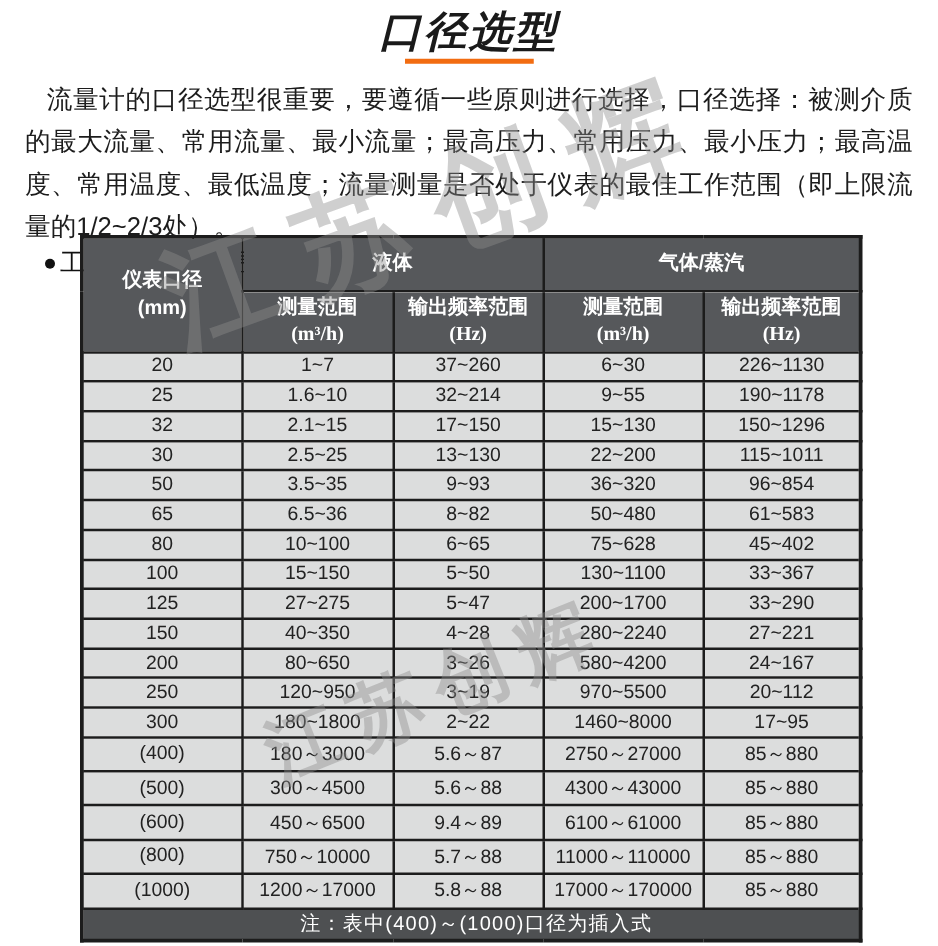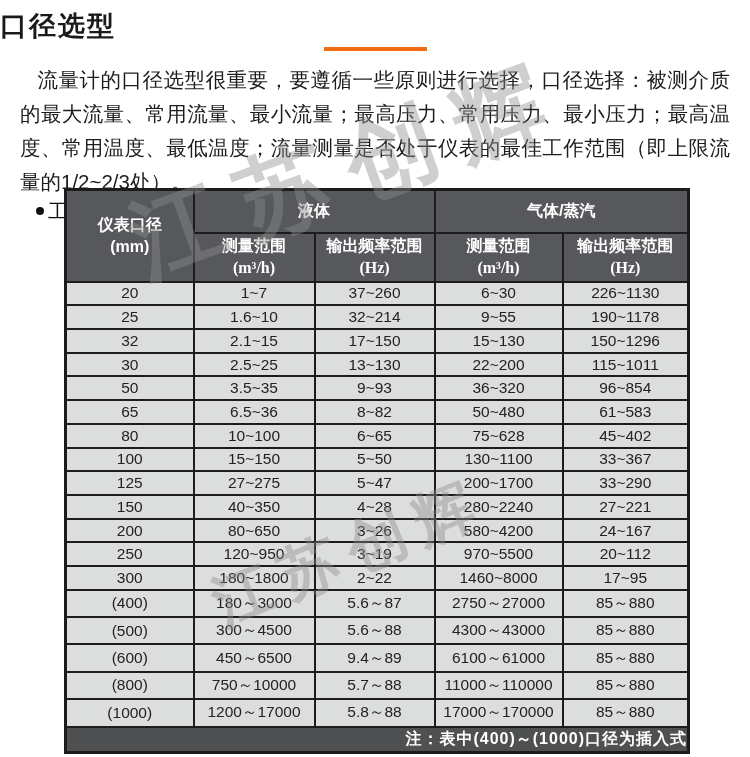--- a/index.html
+++ b/index.html
@@ -2,22 +2,22 @@
 <html lang="zh" style="--accent: #f26c11; --header-bg: #56585b; --row-bg: #dcdddd; --footer-bg: #4e5052; --border: #1c1c1c;"><head>
 <meta charset="utf-8">
 <style>
   html,body { margin:0; padding:0; background:#fff; }
   .page {
     position:relative; width:750px; height:757px; background:#fff;
     overflow:hidden; font-family:"Liberation Sans","DejaVu Sans",sans-serif;
     color:#1e1e1e;
   }
   .title {
-    margin:8px 0 0; font-size:27px; font-weight:bold;
-    letter-spacing:2px; line-height:36px; color:#1a1a1a;
+    margin:8px 0 0; text-align:center; font-size:34px; font-weight:bold;
+    letter-spacing:2px; line-height:36px; color:#1a1a1a;font-style:italic;
   }
   .title-underline {
     width:103px; height:4px; margin:3px auto 0;
     background:var(--accent,#f26c11);
   }
   .intro {
     width:710px; margin:12px auto 0; font-size:20.5px; line-height:34px;
     text-indent:0.85em; text-align:justify; color:#1c1c1c;
   }
   .bullet-line {
@@ -41,22 +41,22 @@
     background:var(--header-bg,#56585b); color:#fff; font-weight:bold;
     font-size:16px; line-height:1.35;
   }
   .range-table thead tr.group-row { height:43px; }
   .range-table thead tr.sub-row { height:49px;font-family:Liberation Serif, serif; }
   .range-table tbody td {
     background:var(--row-bg,#dcdddd); color:#222; font-size:15.5px;
   }
   .range-table tfoot tr { height:26px; }
   .range-table tfoot td.note {
-    background:var(--footer-bg,#4e5052); color:#fff; text-align:right;
-    font-size:16px; font-weight:bold; padding-left:8px; letter-spacing:1px;
+    background:var(--footer-bg,#4e5052); color:#fff; text-align:center;
+    font-size:16px; font-weight:normal; padding-left:8px; letter-spacing:1px;
   }
   .wm {
     position:absolute; color:rgba(140,140,140,0.42); font-weight:bold;
     white-space:nowrap; pointer-events:none; z-index:5; line-height:1.1;
   }
   .wm1 { left:120px; top:118px; font-size:92px; letter-spacing:22px; transform:rotate(-20deg); }
   .wm2 { left:205px; top:520px; font-size:60px; letter-spacing:12px; transform:rotate(-22deg); }
 </style>
 </head>
 <body>

